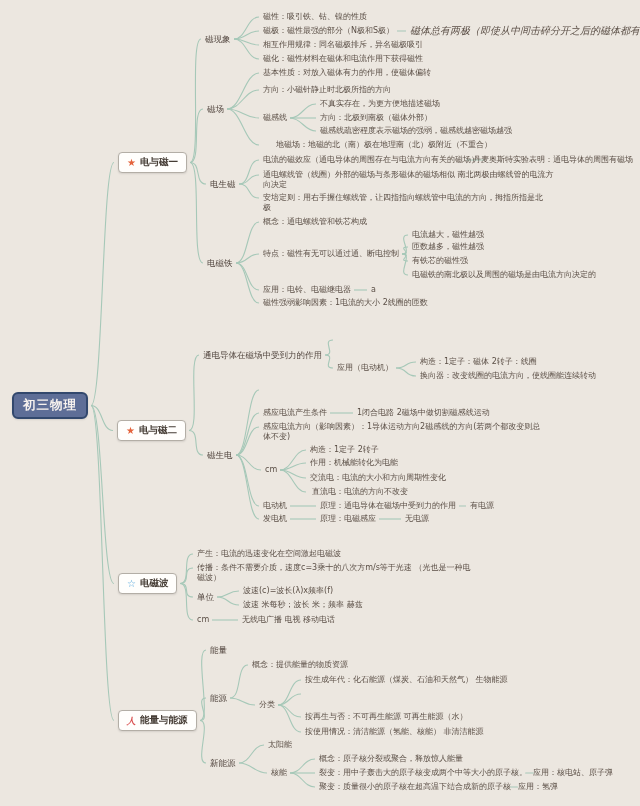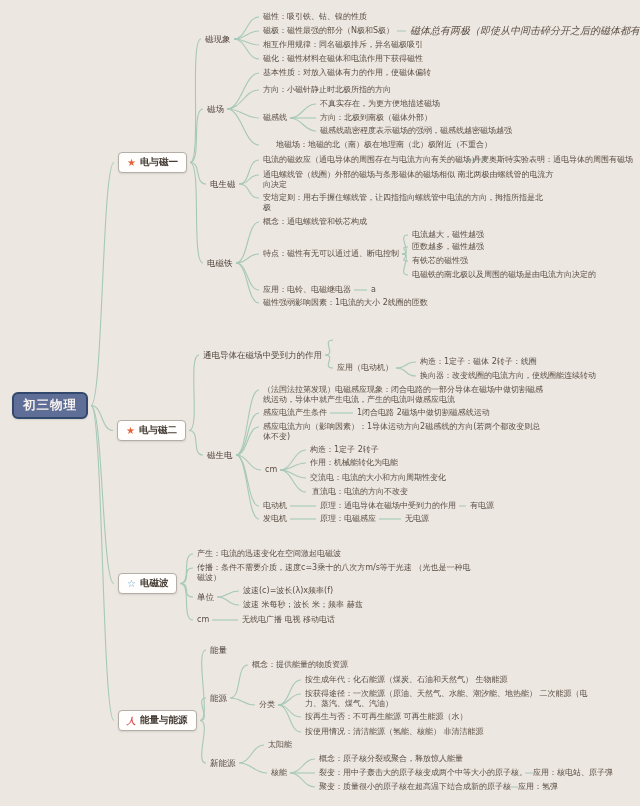--- a/index.html
+++ b/index.html
@@ -160,21 +160,20 @@
   <div class="node" style="left:263px;top:285px">应用：电铃、电磁继电器</div>
   <div class="node note" style="left:371px;top:285px">a</div>
   <div class="node" style="left:263px;top:298px">磁性强弱影响因素：1电流的大小 2线圈的匝数</div>
 
   <div class="node topic" style="left:203px;top:350px">通电导体在磁场中受到力的作用</div>
   <div class="node" style="left:337px;top:363px">应用（电动机）</div>
   <div class="node" style="left:420px;top:357px">构造：1定子：磁体 2转子：线圈</div>
   <div class="node" style="left:420px;top:371px">换向器：改变线圈的电流方向，使线圈能连续转动</div>
 
   <div class="node topic" style="left:207px;top:450px">磁生电</div>
-  <div class="node wrap" style="left:263px;top:385px;width:284px">（法国法拉第发现）电磁感应现象：闭合电路的一部分导体在磁场中做切割磁感线运动，导体中就产生电流，产生的电流叫做感应电流</div>
   <div class="node" style="left:263px;top:408px">感应电流产生条件</div>
   <div class="node note" style="left:357px;top:408px">1闭合电路 2磁场中做切割磁感线运动</div>
   <div class="node wrap" style="left:263px;top:422px;width:284px">感应电流方向（影响因素）：1导体运动方向2磁感线的方向(若两个都改变则总体不变)</div>
   <div class="node" style="left:265px;top:465px">cm</div>
   <div class="node" style="left:310px;top:445px">构造：1定子 2转子</div>
   <div class="node" style="left:310px;top:458px">作用：机械能转化为电能</div>
   <div class="node" style="left:310px;top:473px">交流电：电流的大小和方向周期性变化</div>
   <div class="node" style="left:312px;top:487px">直流电：电流的方向不改变</div>
   <div class="node" style="left:263px;top:501px">电动机</div>
   <div class="node note" style="left:320px;top:501px">原理：通电导体在磁场中受到力的作用</div>
@@ -189,21 +188,20 @@
   <div class="node" style="left:243px;top:586px">波速(c)=波长(λ)x频率(f)</div>
   <div class="node" style="left:243px;top:600px">波速 米每秒；波长 米；频率 赫兹</div>
   <div class="node" style="left:197px;top:615px">cm</div>
   <div class="node note" style="left:242px;top:615px">无线电广播 电视 移动电话</div>
 
   <div class="node topic" style="left:210px;top:645px">能量</div>
   <div class="node topic" style="left:210px;top:693px">能源</div>
   <div class="node" style="left:252px;top:660px">概念：提供能量的物质资源</div>
   <div class="node" style="left:259px;top:700px">分类</div>
   <div class="node" style="left:305px;top:675px">按生成年代：化石能源（煤炭、石油和天然气） 生物能源</div>
-  <div class="node wrap" style="left:305px;top:689px;width:292px">按获得途径：一次能源（原油、天然气、水能、潮汐能、地热能） 二次能源（电力、蒸汽、煤气、汽油）</div>
   <div class="node" style="left:305px;top:712px">按再生与否：不可再生能源 可再生能源（水）</div>
   <div class="node" style="left:305px;top:727px">按使用情况：清洁能源（氢能、核能） 非清洁能源</div>
   <div class="node topic" style="left:210px;top:758px">新能源</div>
   <div class="node" style="left:268px;top:740px">太阳能</div>
   <div class="node" style="left:271px;top:768px">核能</div>
   <div class="node" style="left:319px;top:754px">概念：原子核分裂或聚合，释放惊人能量</div>
   <div class="node" style="left:319px;top:768px">裂变：用中子轰击大的原子核变成两个中等大小的原子核。</div>
   <div class="node note" style="left:533px;top:768px">应用：核电站、原子弹</div>
   <div class="node" style="left:319px;top:782px">聚变：质量很小的原子核在超高温下结合成新的原子核</div>
   <div class="node note" style="left:518px;top:782px">应用：氢弹</div>

